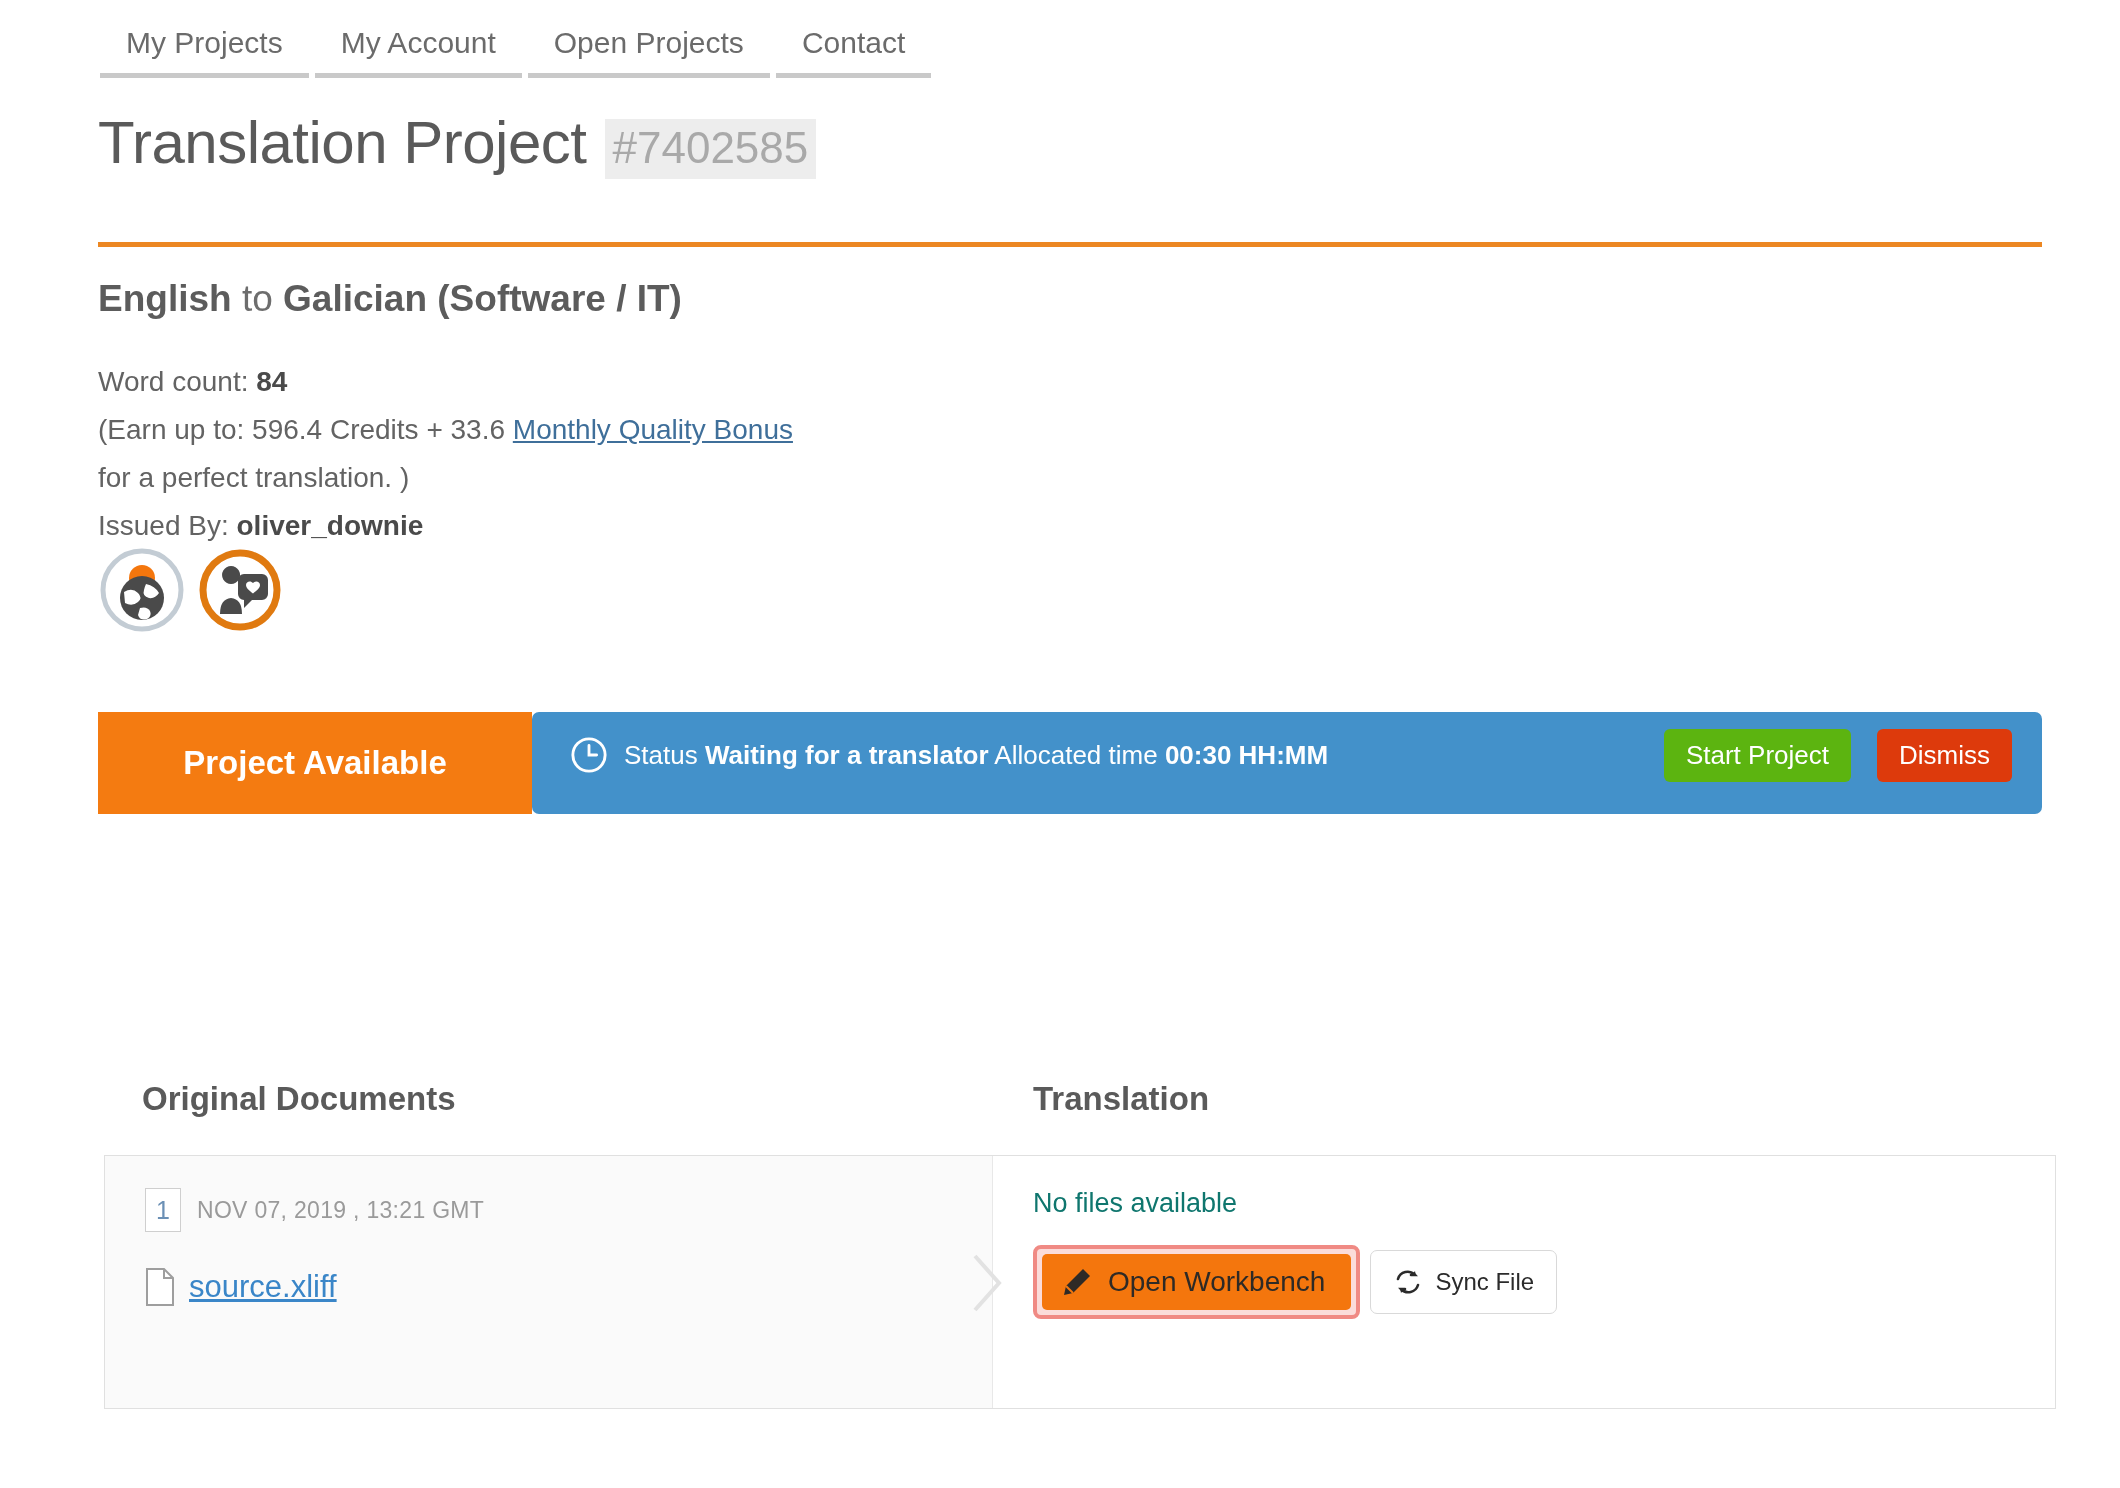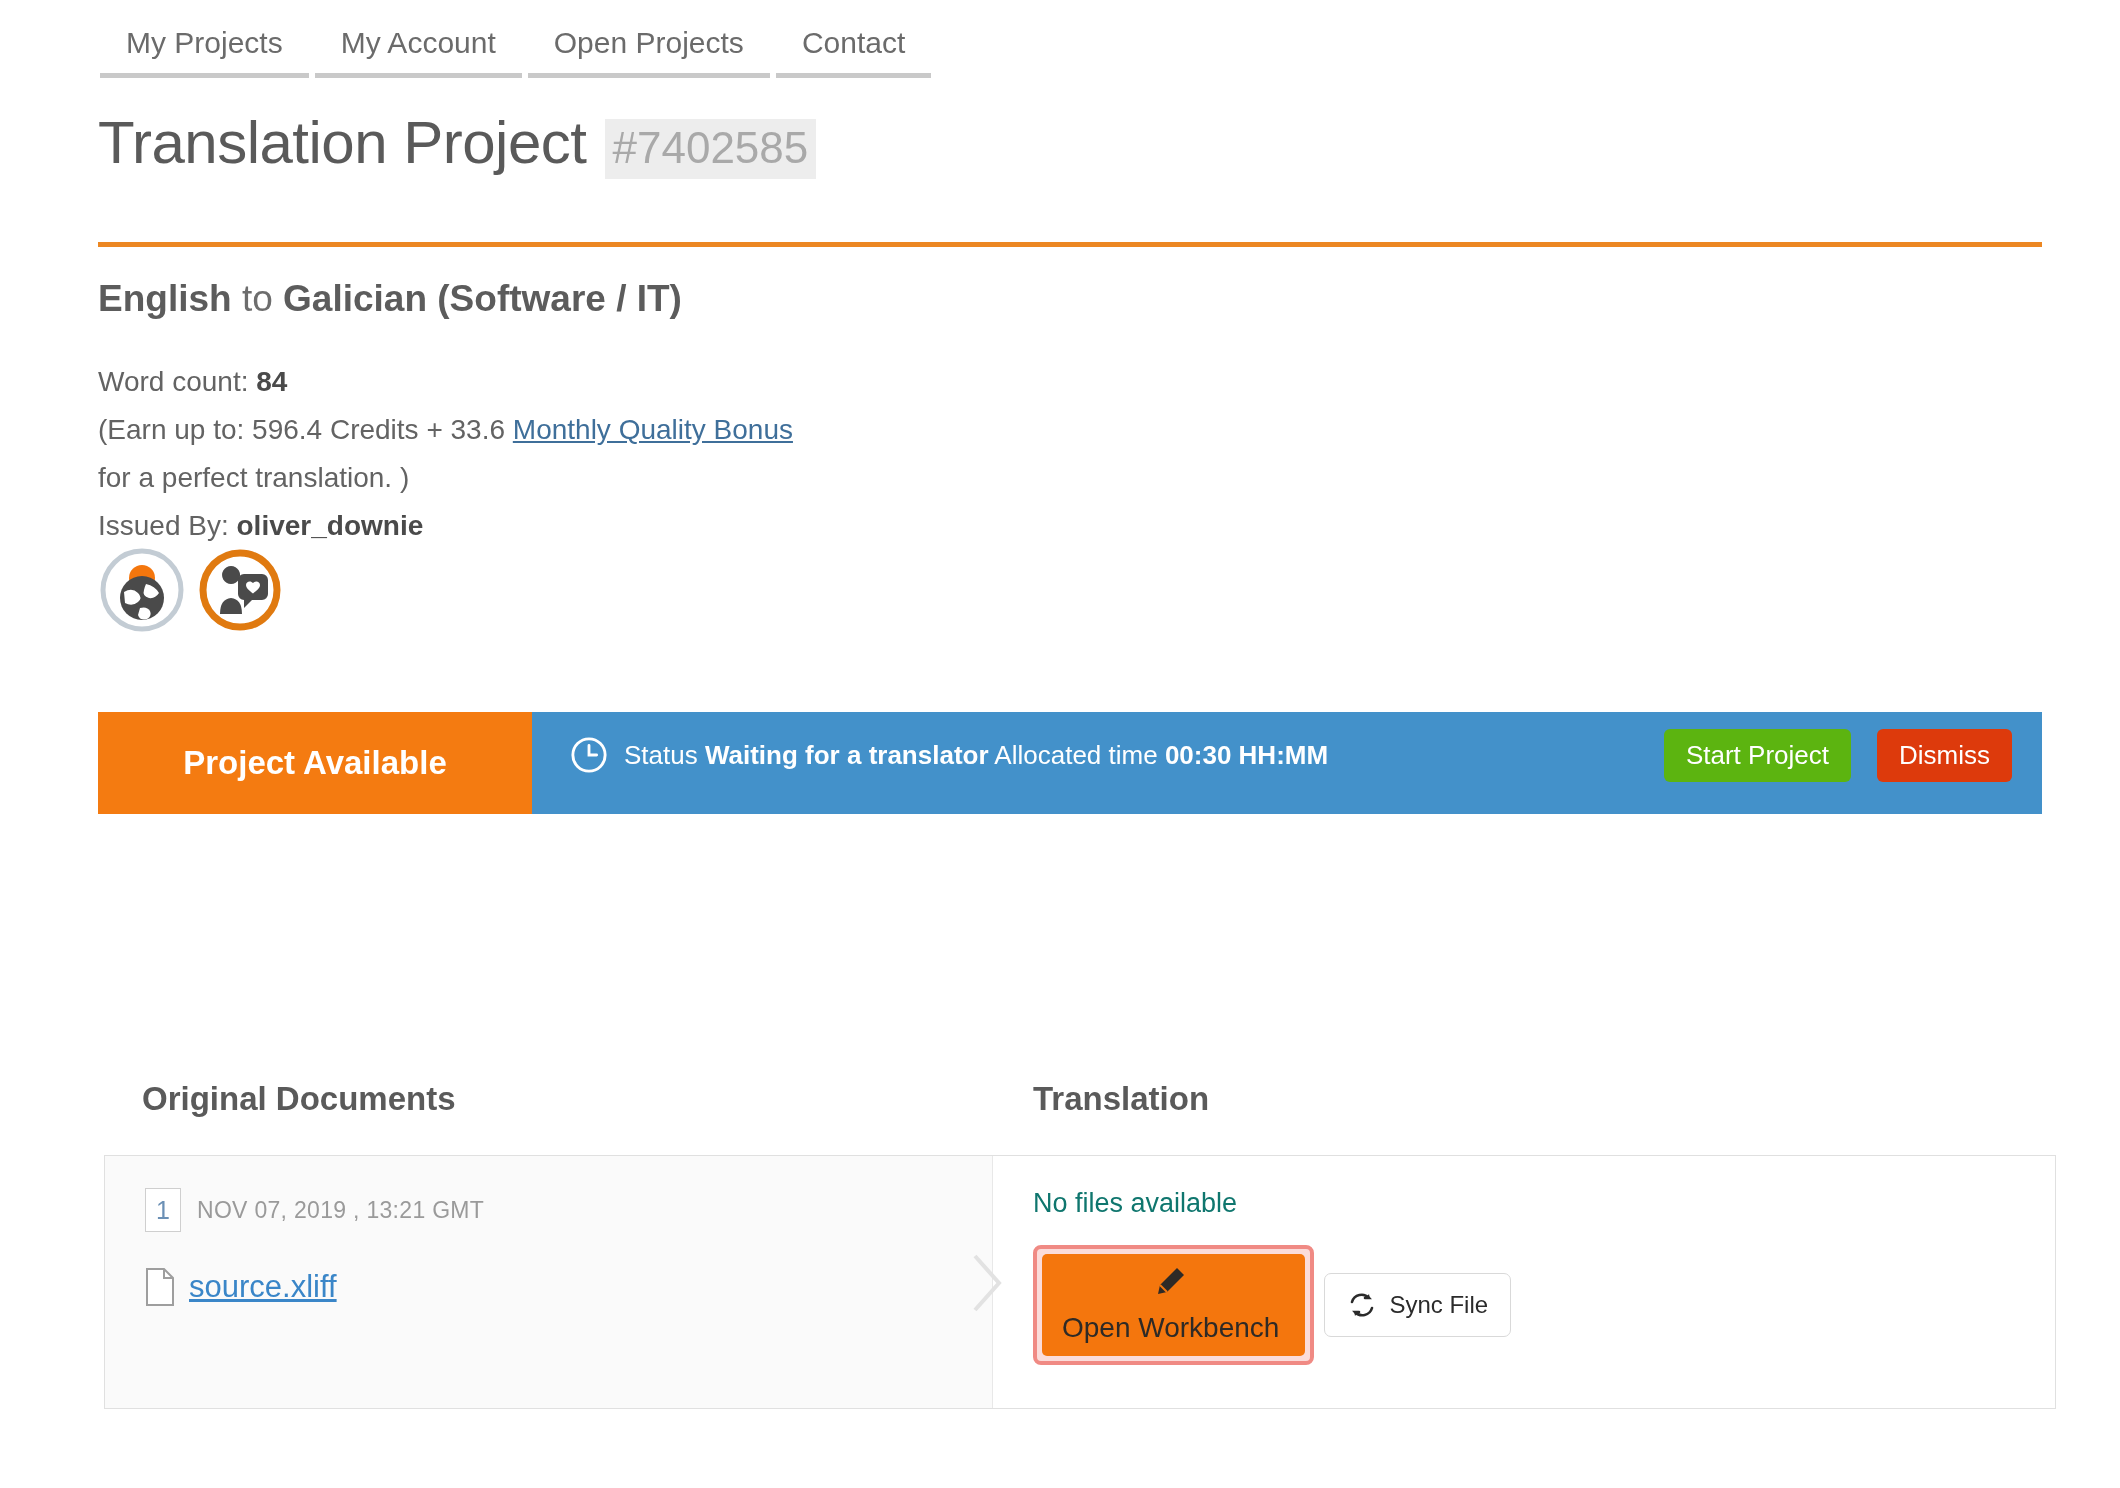--- a/index.html
+++ b/index.html
@@ -76,21 +76,21 @@
     display: flex; align-items: stretch;
   }
   .status-left {
     width: 434px; background: #f47b11;
     display: flex; align-items: center; justify-content: center;
     color: #ffffff; font-size: 33px; font-weight: 700;
   }
   .status-right {
     flex: 1; background: #4391ca;
     display: flex; align-items: center;
-    padding: 0 24px 16px 38px; gap: 0;
+    padding: 0 24px 16px 38px; gap: 0; border-radius: 7px;
   }
   .clock-icon { width: 38px; height: 38px; flex: none; margin-right: 16px; }
   .status-text {
     color: #ffffff; font-size: 26px; white-space: nowrap;
   }
   .status-text b { font-weight: 700; }
   .status-btns { margin-left: auto; display: flex; gap: 26px; padding-right: 6px; }
   .btn-start {
     background: #5cb410; color: #fff; font-size: 26px;
     border: none; border-radius: 6px; padding: 11px 22px; cursor: pointer;
@@ -173,21 +173,20 @@
   .ow-wrap {
     border: 4px solid #f08a84; background: #fbdcda;
     border-radius: 8px; padding: 5px;
   }
   .btn-workbench {
     background: #f4760d; color: #2e2a26; font-size: 28px;
     border: none; border-radius: 5px;
     padding: 12px 26px 12px 20px; cursor: pointer;
     display: flex; align-items: center; gap: 16px;
     font-family: inherit;
-    flex-direction: column;
   }
   .btn-sync {
     background: #ffffff; color: #2b2b2b; font-size: 24px;
     border: 1px solid #d9d9d9; border-radius: 7px;
     padding: 16px 22px; cursor: pointer;
     display: flex; align-items: center; gap: 12px;
     font-family: inherit;
   }
   .pencil-icon { width: 30px; height: 30px; flex: none; }
   .sync-icon { width: 30px; height: 30px; flex: none; }

